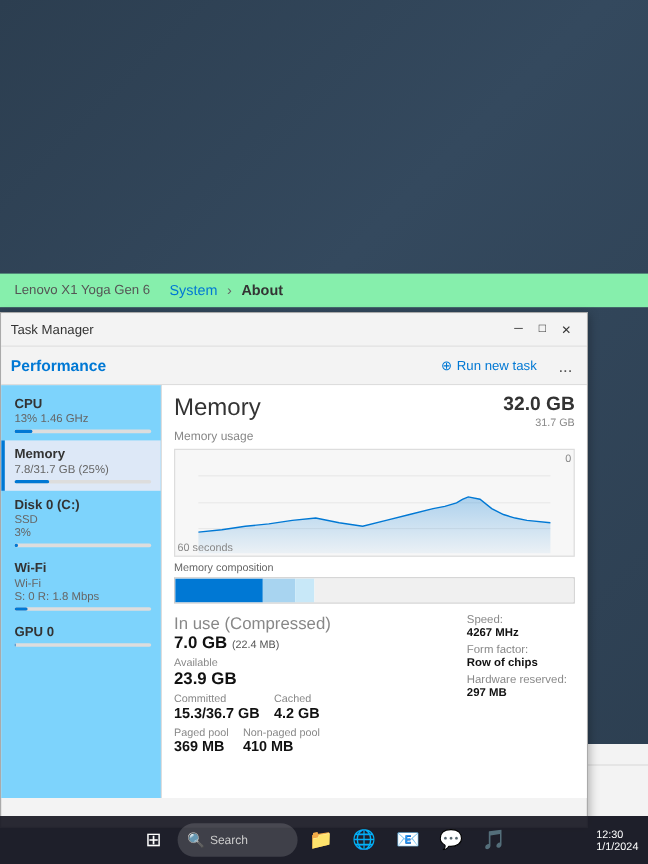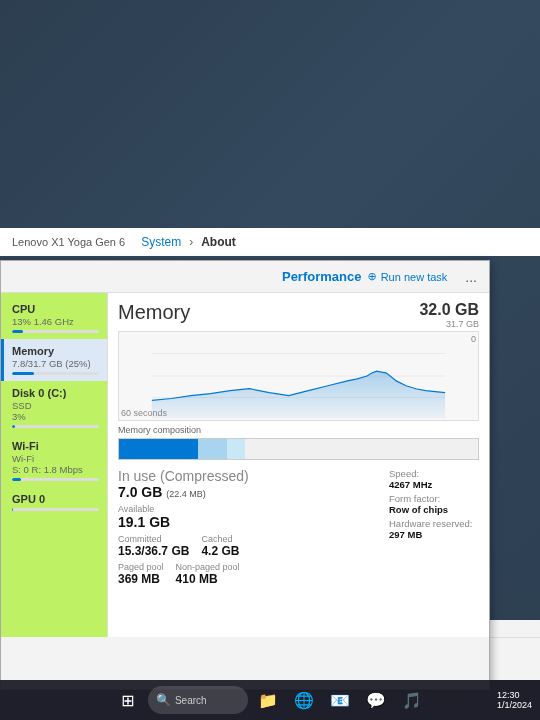--- a/index.html
+++ b/index.html
@@ -22,21 +22,21 @@
       z-index: 0;
     }
 
     
     .system-about-bar {
       position: absolute;
       top: 228px;
       left: 0;
       width: 540px;
       height: 28px;
-      background: #ffffff;
+      background: #86efac;
       display: flex;
       align-items: center;
       padding: 0 12px;
       z-index: 10;
       font-size: 12px;
       color: #333;
     }
 
     .system-about-bar .breadcrumb {
       display: flex;
@@ -87,21 +87,21 @@
       font-size: 10px;
       cursor: pointer;
       color: #333;
     }
 
     .tm-header {
       height: 32px;
       background: #f3f3f3;
       display: flex;
       align-items: center;
-      justify-content: flex-end;
+      justify-content: space-between;
       padding: 0 8px;
       border-bottom: 1px solid #ddd;
     }
 
     .tm-header-title {
       font-size: 13px;
       font-weight: 600;
       color: #0078d4;
     }
 
@@ -129,22 +129,22 @@
       padding: 2px 4px;
     }
 
     .tm-body {
       display: flex;
       height: calc(100% - 84px);
     }
 
     
     .tm-sidebar {
-      width: 107px;
-      background: #bef264;
+      width: 134px;
+      background: #7dd3fc;
       border-right: 1px solid #ddd;
       padding: 4px 0;
       overflow-y: auto;
     }
 
     .sidebar-item {
       padding: 6px 8px;
       font-size: 10.5px;
       color: #333;
       cursor: pointer;
@@ -359,20 +359,28 @@
   <div class="breadcrumb">
     <span style="font-size:11px;color:#555;margin-right:12px;">Lenovo X1 Yoga Gen 6</span>
     <span style="color:#0078d4;cursor:pointer;">System</span>
     <span style="margin:0 4px;color:#666;">›</span>
     <span style="font-weight:600;color:#333;">About</span>
   </div>
 </div>
 
 <div class="task-manager">
 
+  <div class="tm-titlebar">
+    <span class="title">Task Manager</span>
+    <div class="win-controls">
+      <div class="win-btn">─</div>
+      <div class="win-btn">□</div>
+      <div class="win-btn close">✕</div>
+    </div>
+  </div>
 
   <div class="tm-header">
     <span class="tm-header-title">Performance</span>
     <div class="tm-header-actions">
       <div class="run-new-task-btn">
         <span>⊕</span>
         <span>Run new task</span>
       </div>
       <div class="more-btn">...</div>
     </div>
@@ -424,20 +432,21 @@
 
     <div class="tm-main">
 
       <div class="mem-title-row">
         <span class="mem-title">Memory</span>
         <div>
           <div class="mem-total">32.0 GB</div>
           <div class="mem-subtitle-right">31.7 GB</div>
         </div>
       </div>
+      <div class="mem-subtitle">Memory usage</div>
 
       <div class="graph-container">
         <svg class="graph-svg" viewBox="0 0 300 90">
           <defs>
             <linearGradient id="memGrad" x1="0" y1="0" x2="0" y2="1">
               <stop offset="0%" stop-color="#0078d4" stop-opacity="0.3"></stop>
               <stop offset="100%" stop-color="#0078d4" stop-opacity="0.05"></stop>
             </linearGradient>
           </defs>
 
@@ -463,21 +472,21 @@
 
       <div style="display:flex; gap:8px; font-size:9.5px;">
 
         <div style="flex:1;">
           <div style="margin-bottom:4px;">
             <div style="color:#888;font-size:14px;">In use (Compressed)</div>
             <div style="font-size:14px;font-weight:700;color:#111;">7.0 GB <span style="font-size:9px;font-weight:400;color:#555;">(22.4 MB)</span></div>
           </div>
           <div style="margin-bottom:4px;">
             <div style="color:#888;font-size:9px;">Available</div>
-            <div style="font-size:14px;font-weight:700;color:#111;">19.1 GB</div>
+            <div style="font-size:14px;font-weight:700;color:#111;">23.9 GB</div>
           </div>
           <div style="display:flex;gap:12px;">
             <div>
               <div style="color:#888;font-size:9px;">Committed</div>
               <div style="font-size:12px;font-weight:700;color:#111;">15.3/36.7 GB</div>
             </div>
             <div>
               <div style="color:#888;font-size:9px;">Cached</div>
               <div style="font-size:12px;font-weight:700;color:#111;">4.2 GB</div>
             </div>

